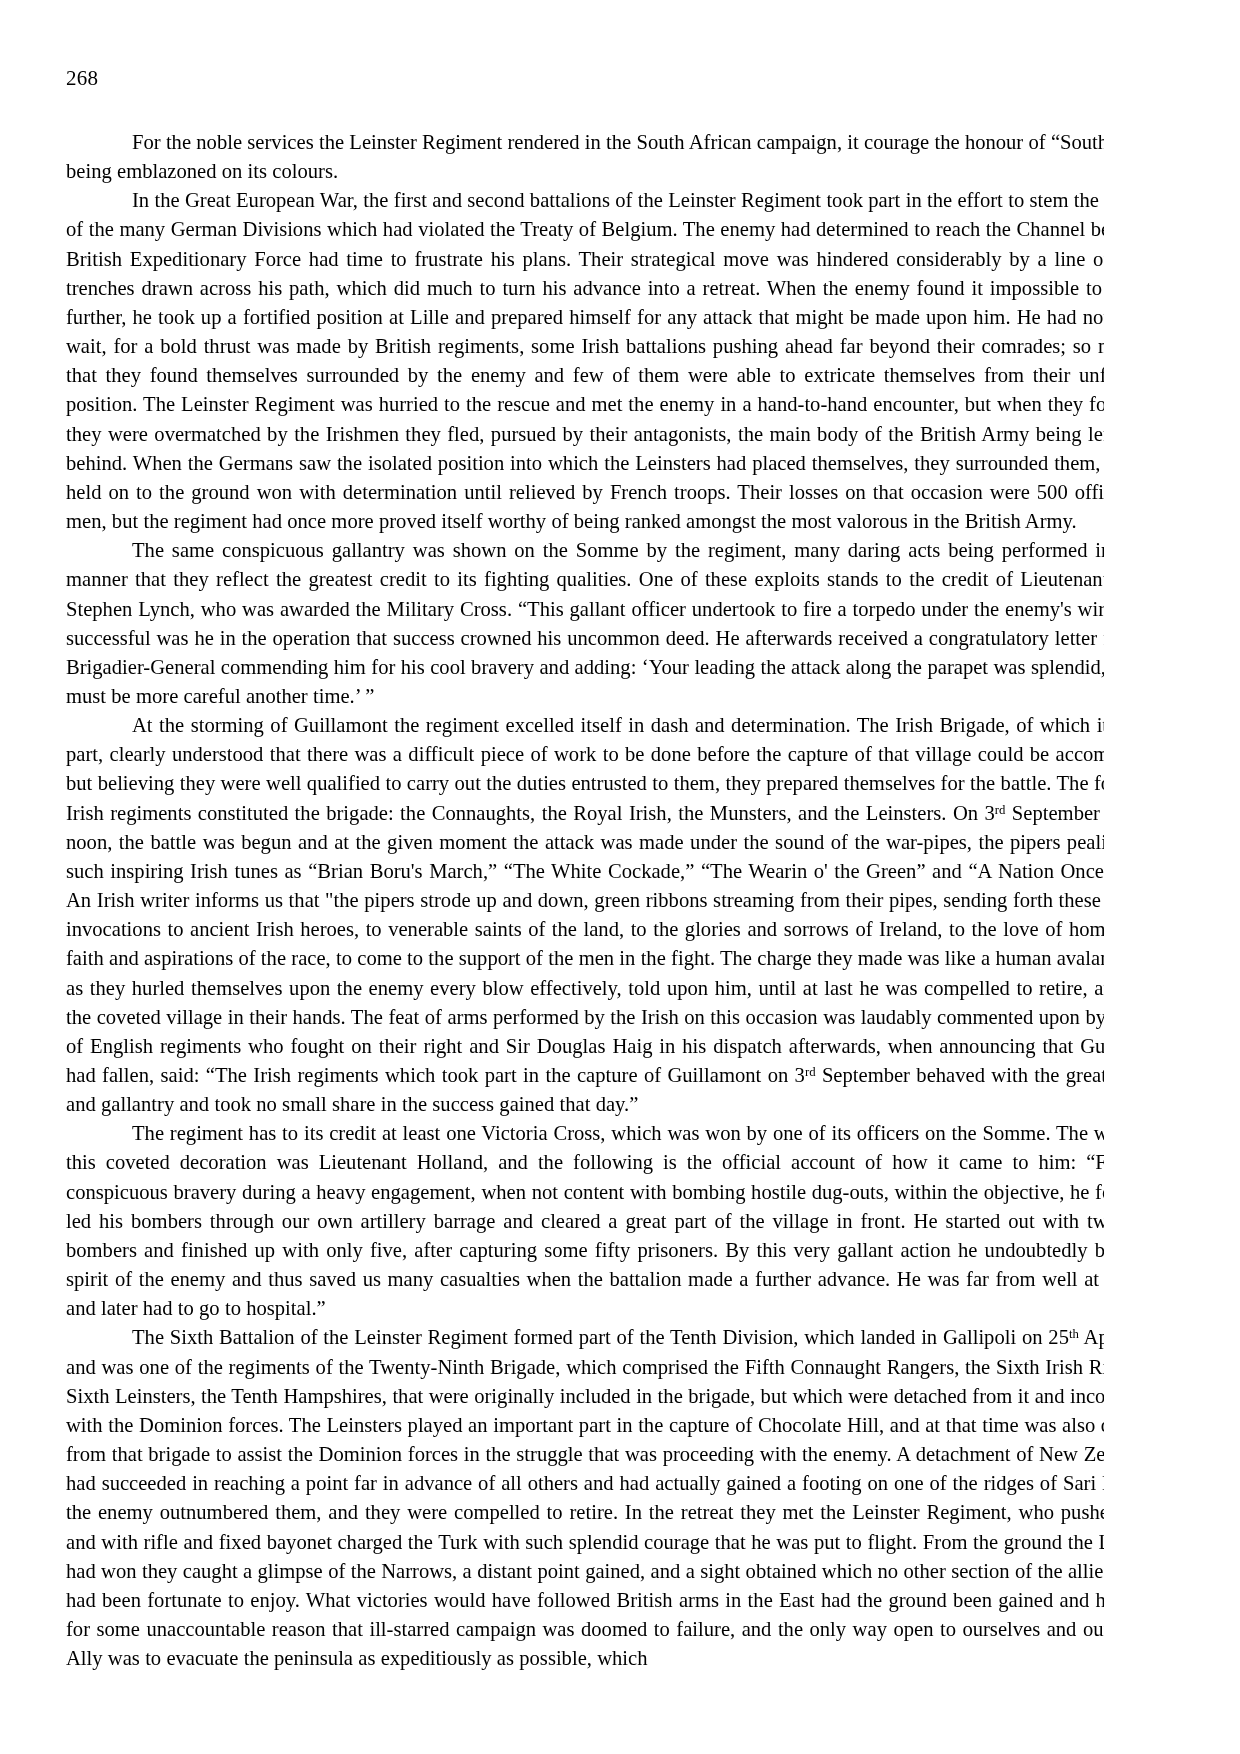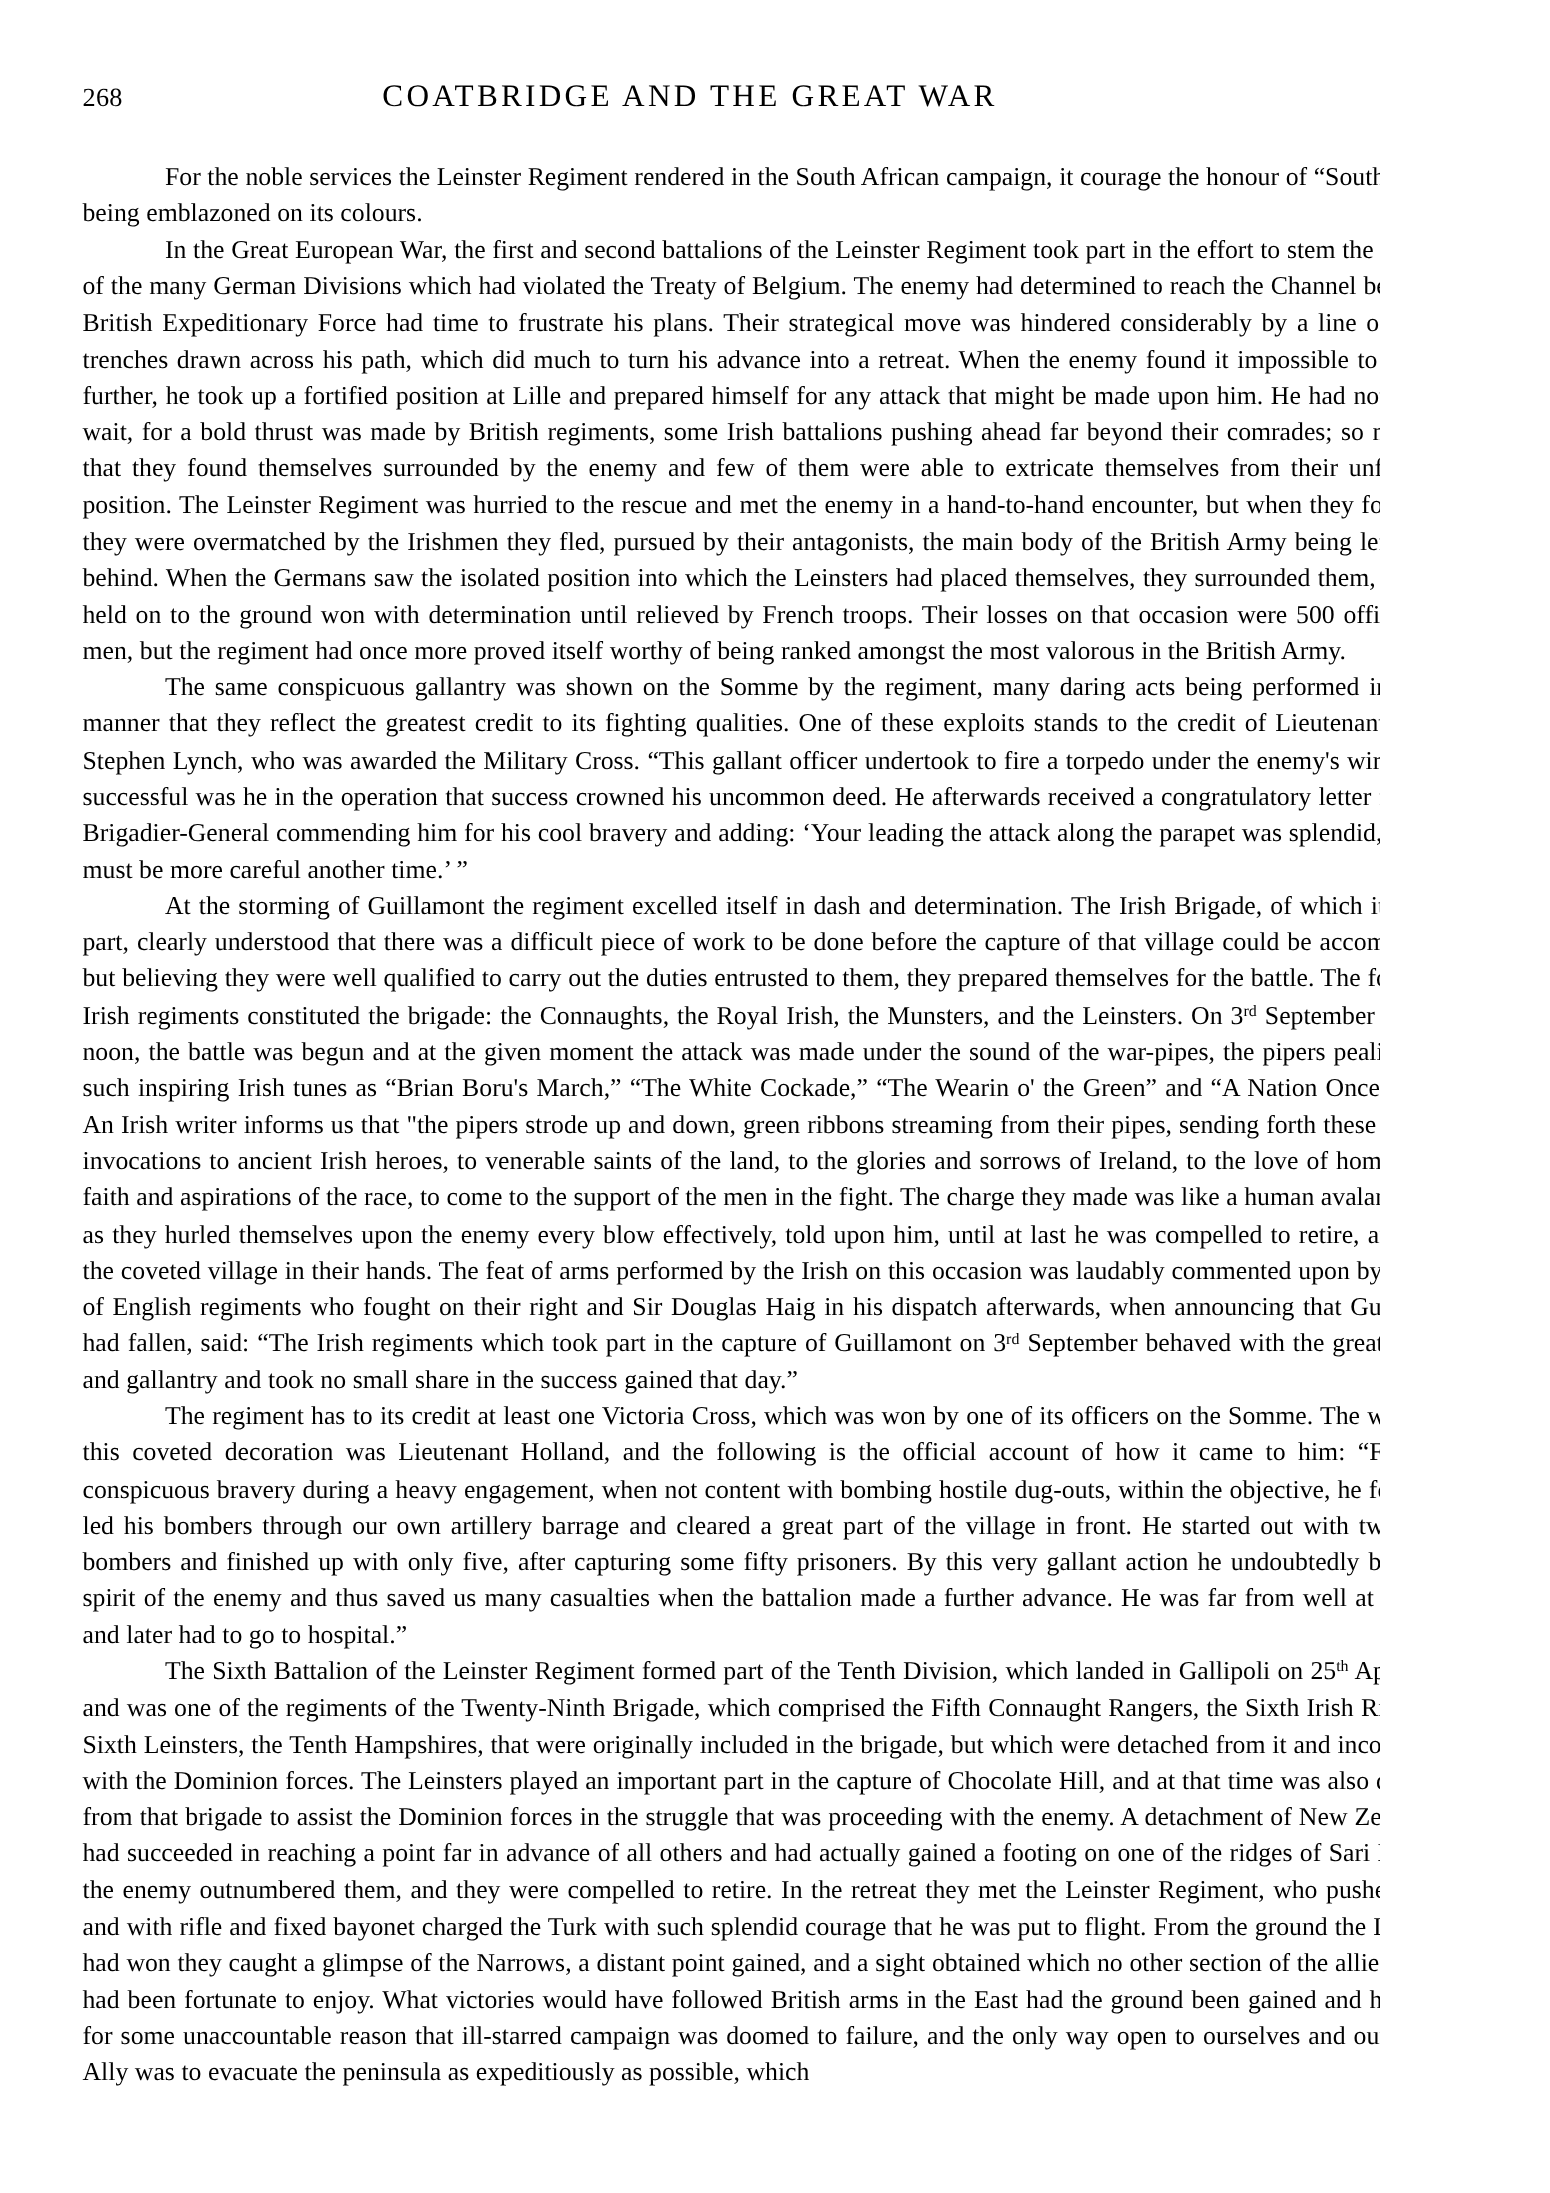--- a/index.html
+++ b/index.html
@@ -69,21 +69,20 @@
     line-height: 0;
   }
 </style>
 </head>
 <body>
 
 <div class="page">
 
   <div class="page-header">
     <div class="folio">268</div>
-    <div class="running-head">COATBRIDGE AND THE GREAT WAR</div>
   </div>
 
   <div class="body-col">
       <p class="para">For the noble services the Leinster Regiment rendered in the South African campaign, it courage the honour of “South Africa” being emblazoned on its colours.</p>
       <p class="para">In the Great European War, the first and second battalions of the Leinster Regiment took part in the effort to stem the invasion of the many German Divisions which had violated the Treaty of Belgium.  The enemy had determined to reach the Channel before the British Expeditionary Force had time to frustrate his plans.  Their strategical move was hindered considerably by a line of British trenches drawn across his path, which did much to turn his advance into a retreat.  When the enemy found it impossible to proceed further, he took up a fortified position at Lille and prepared himself for any attack that might be made upon him.  He had not long to wait, for a bold thrust was made by British regiments, some Irish battalions pushing ahead far beyond their comrades; so much so, that they found themselves surrounded by the enemy and few of them were able to extricate themselves from their unfortunate position.  The Leinster Regiment was hurried to the rescue and met the enemy in a hand-to-hand encounter, but when they found that they were overmatched by the Irishmen they fled, pursued by their antagonists, the main body of the British Army being left a mile behind.  When the Germans saw the isolated position into which the Leinsters had placed themselves, they surrounded them, but they held on to the ground won with determination until relieved by French troops.  Their losses on that occasion were 500 officers and men, but the regiment had once more proved itself worthy of being ranked amongst the most valorous in the British Army.</p>
       <p class="para">The same conspicuous gallantry was shown on the Somme by the regiment, many daring acts being performed in such a manner that they reflect the greatest credit to its fighting qualities.  One of these exploits stands to the credit of Lieutenant Patrick Stephen Lynch, who was awarded the Military Cross.  “This gallant officer undertook to fire a torpedo under the enemy's wire and so successful was he in the operation that success crowned his uncommon deed.  He afterwards received a congratulatory letter from the Brigadier-General commending him for his cool bravery and adding: ‘Your leading the attack along the parapet was splendid, but you must be more careful another time.’ ”</p>
       <p class="para">At the storming of Guillamont the regiment excelled itself in dash and determination.  The Irish Brigade, of which it formed part, clearly understood that there was a difficult piece of work to be done before the capture of that village could be accomplished, but believing they were well qualified to carry out the duties entrusted to them, they prepared themselves for the battle.  The following Irish regiments constituted the brigade: the Connaughts, the Royal Irish, the Munsters, and the Leinsters.  On 3<sup>rd</sup> September 1916, at noon, the battle was begun and at the given moment the attack was made under the sound of the war-pipes, the pipers pealing forth such inspiring Irish tunes as “Brian Boru's March,” “The White Cockade,” “The Wearin o' the Green” and “A Nation Once Again.”  An Irish writer informs us that "the pipers strode up and down, green ribbons streaming from their pipes, sending forth these piercing invocations to ancient Irish heroes, to venerable saints of the land, to the glories and sorrows of Ireland, to the love of home, to the faith and aspirations of the race, to come to the support of the men in the fight.  The charge they made was like a human avalanche and as they hurled themselves upon the enemy every blow effectively, told upon him, until at last he was compelled to retire, and leave the coveted village in their hands.  The feat of arms performed by the Irish on this occasion was laudably commented upon by officers of English regiments who fought on their right and Sir Douglas Haig in his dispatch afterwards, when announcing that Guillamont had fallen, said: “The Irish regiments which took part in the capture of Guillamont on 3<sup>rd</sup> September behaved with the greatest dash and gallantry and took no small share in the success gained that day.”</p>
       <p class="para">The regiment has to its credit at least one Victoria Cross, which was won by one of its officers on the Somme.  The winner of this coveted decoration was Lieutenant Holland, and the following is the official account of how it came to him: “For most conspicuous bravery during a heavy engagement, when not content with bombing hostile dug-outs, within the objective, he fearlessly led his bombers through our own artillery barrage and cleared a great part of the village in front.  He started out with twenty-six bombers and finished up with only five, after capturing some fifty prisoners.  By this very gallant action he undoubtedly broke the spirit of the enemy and thus saved us many casualties when the battalion made a further advance.  He was far from well at the time and later had to go to hospital.”</p>
       <p class="para">The Sixth Battalion of the Leinster Regiment formed part of the Tenth Division, which landed in Gallipoli on 25<sup>th</sup> April 1915 and was one of the regiments of the Twenty-Ninth Brigade, which comprised the Fifth Connaught Rangers, the Sixth Irish Rifles, the Sixth Leinsters, the Tenth Hampshires, that were originally included in the brigade, but which were detached from it and incorporated with the Dominion forces.  The Leinsters played an important part in the capture of Chocolate Hill, and at that time was also detached from that brigade to assist the Dominion forces in the struggle that was proceeding with the enemy.  A detachment of New Zealanders had succeeded in reaching a point far in advance of all others and had actually gained a footing on one of the ridges of Sari Bair, but the enemy outnumbered them, and they were compelled to retire.  In the retreat they met the Leinster Regiment, who pushed ahead and with rifle and fixed bayonet charged the Turk with such splendid courage that he was put to flight.  From the ground the Leinsters had won they caught a glimpse of the Narrows, a distant point gained, and a sight obtained which no other section of the allied armies had been fortunate to enjoy.  What victories would have followed British arms in the East had the ground been gained and held!  But for some unaccountable reason that ill-starred campaign was doomed to failure, and the only way open to ourselves and our French Ally was to evacuate the peninsula as expeditiously as possible, which</p>
     </div>

